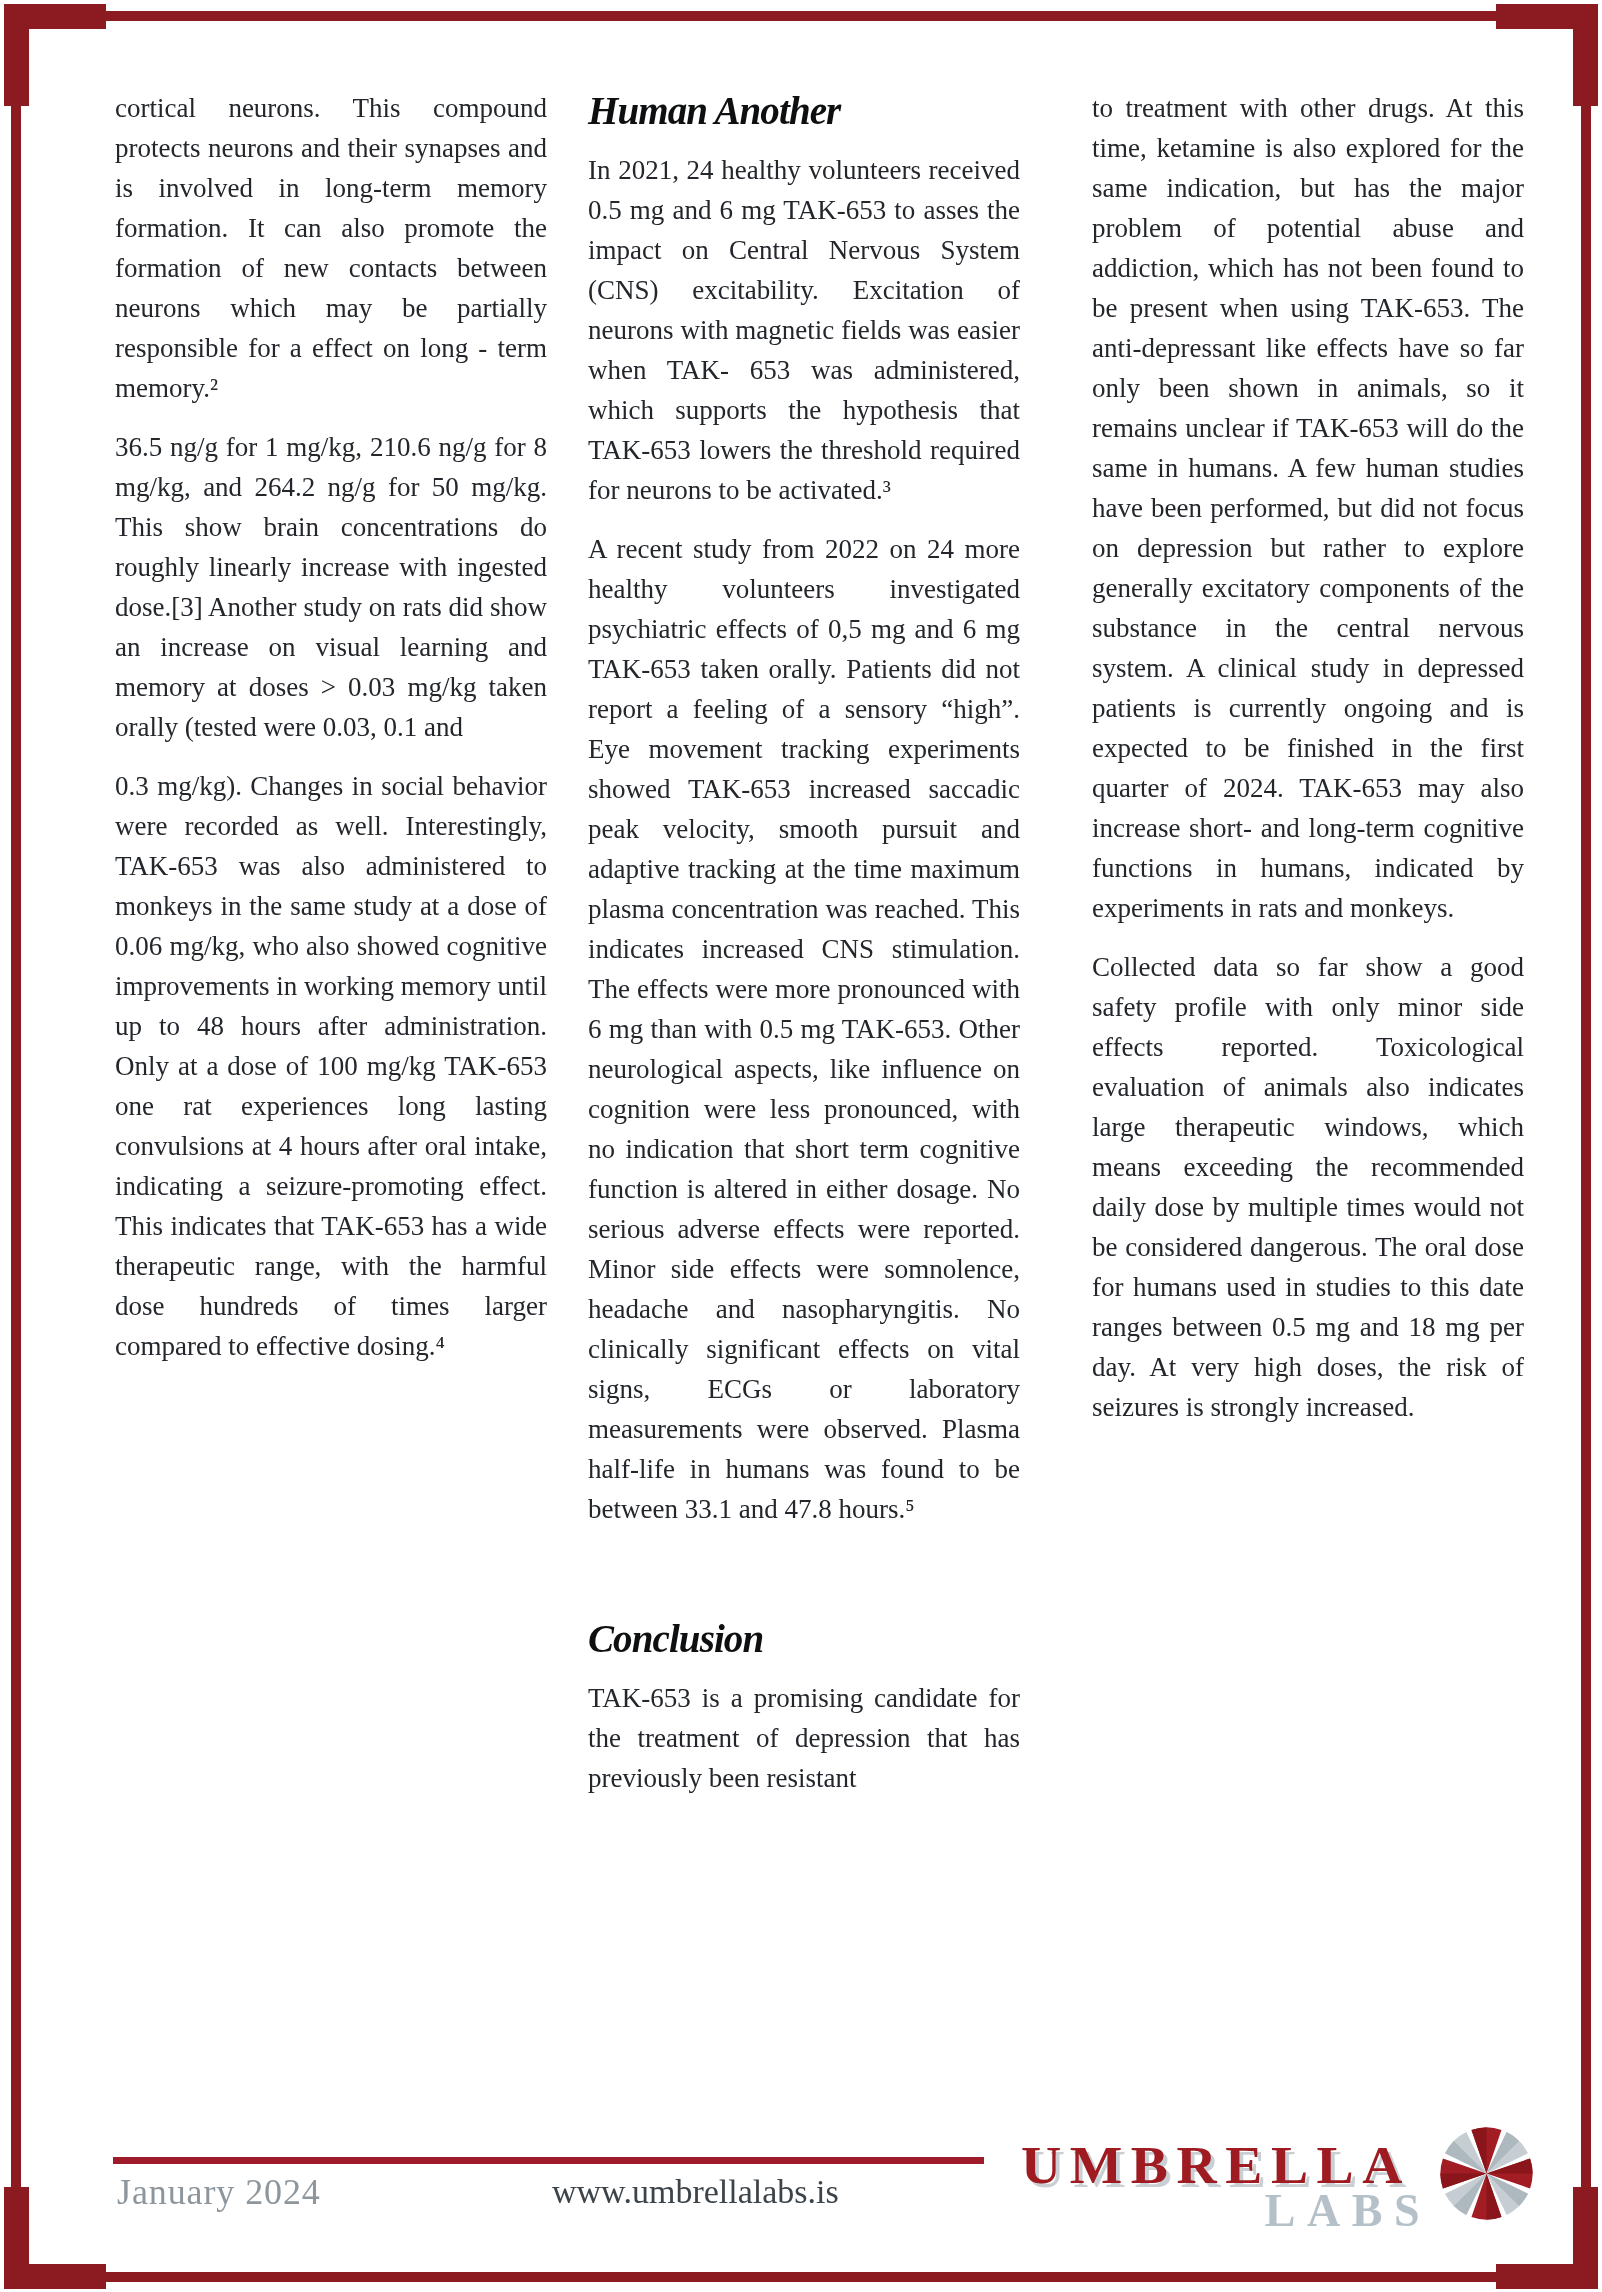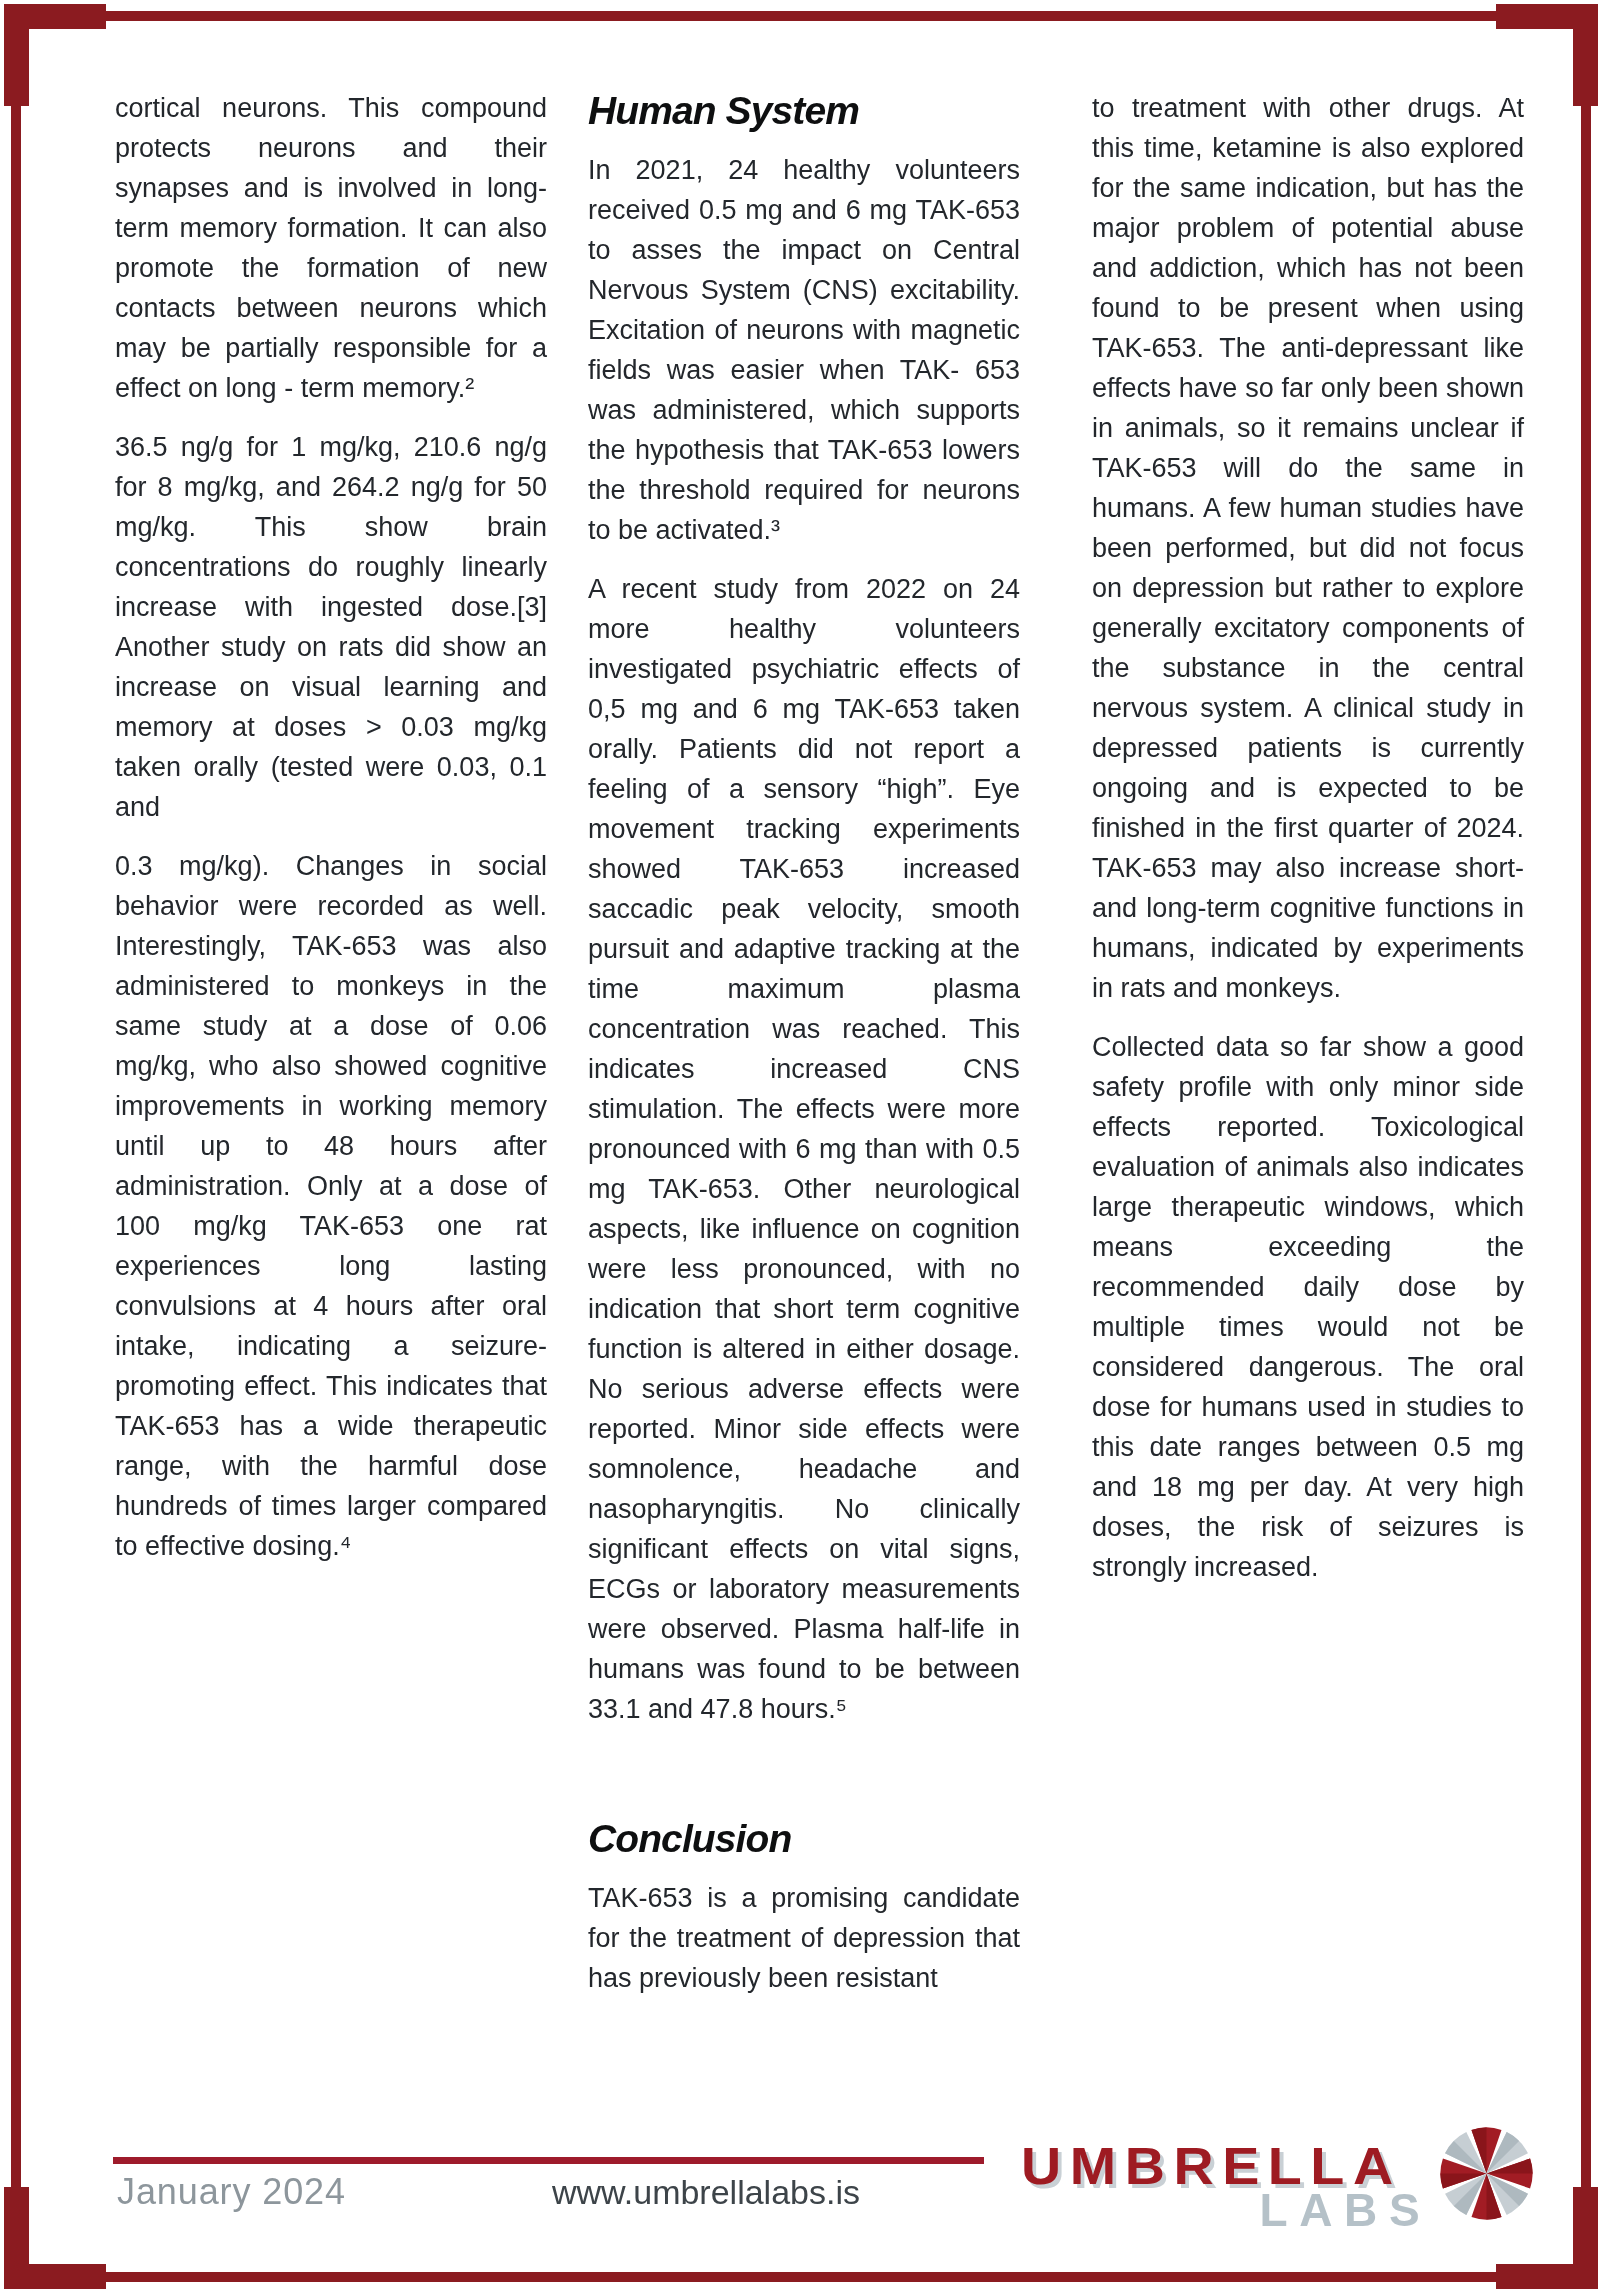--- a/index.html
+++ b/index.html
@@ -1,20 +1,20 @@
 <!DOCTYPE html>
 <html style="font-size:14.3px"><head>
 <meta charset="utf-8">
 <style>
   html,body{margin:0;padding:0;background:#ffffff;}
   .page{
     position:relative;
     width:1602px;height:2293px;
     background:#ffffff;
-    font-family:Liberation Sans, sans-serif;
+    font-family:Liberation Serif, serif;
     color:#23272c;
     overflow:hidden;
   }
   
   .frame-line{
     position:absolute;left:10.7px;top:10.7px;right:10.7px;bottom:10.7px;
     border:10.7px solid #8b1b20;
     pointer-events:none;
   }
   .corner{position:absolute;width:77px;height:77px;border:0 solid #8b1b20;pointer-events:none;}
@@ -84,21 +84,21 @@
   <div class="corner bl"></div>
   <div class="corner br"></div>
 
   <div class="col col-left">
     <p>cortical neurons. This compound protects neurons and their synapses and is involved in long-term memory formation. It can also promote the formation of new contacts between neurons which may be partially responsible for a effect on long - term memory.²</p>
     <p>36.5 ng/g for 1 mg/kg, 210.6 ng/g for 8 mg/kg, and 264.2 ng/g for 50 mg/kg. This show brain concentrations do roughly linearly increase with ingested dose.[3] Another study on rats did show an increase on visual learning and memory at doses &gt; 0.03 mg/kg taken orally (tested were 0.03, 0.1 and</p>
     <p>0.3 mg/kg). Changes in social behavior were recorded as well. Interestingly, TAK-653 was also administered to monkeys in the same study at a dose of 0.06 mg/kg, who also showed cognitive improvements in working memory until up to 48 hours after administration. Only at a dose of 100 mg/kg TAK-653 one rat experiences long lasting convulsions at 4 hours after oral intake, indicating a seizure-promoting effect. This indicates that TAK-653 has a wide therapeutic range, with the harmful dose hundreds of times larger compared to effective dosing.⁴</p>
   </div>
 
   <div class="col col-mid">
-    <h2 class="section">Human System</h2>
+    <h2 class="section">Human Another</h2>
     <p>In 2021, 24 healthy volunteers received 0.5 mg and 6 mg TAK-653 to asses the impact on Central Nervous System (CNS) excitability. Excitation of neurons with magnetic fields was easier when TAK- 653 was administered, which supports the hypothesis that TAK-653 lowers the threshold required for neurons to be activated.³</p>
     <p>A recent study from 2022 on 24 more healthy volunteers investigated psychiatric effects of 0,5 mg and 6 mg TAK-653 taken orally. Patients did not report a feeling of a sensory “high”. Eye movement tracking experiments showed TAK-653 increased saccadic peak velocity, smooth pursuit and adaptive tracking at the time maximum plasma concentration was reached. This indicates increased CNS stimulation. The effects were more pronounced with 6 mg than with 0.5 mg TAK-653. Other neurological aspects, like influence on cognition were less pronounced, with no indication that short term cognitive function is altered in either dosage. No serious adverse effects were reported. Minor side effects were somnolence, headache and nasopharyngitis. No clinically significant effects on vital signs, ECGs or laboratory measurements were observed. Plasma half-life in humans was found to be between 33.1 and 47.8 hours.⁵</p>
     <h2 class="section conclusion">Conclusion</h2>
     <p>TAK-653 is a promising candidate for the treatment of depression that has previously been resistant</p>
   </div>
 
   <div class="col col-right">
     <p>to treatment with other drugs. At this time, ketamine is also explored for the same indication, but has the major problem of potential abuse and addiction, which has not been found to be present when using TAK-653. The anti-depressant like effects have so far only been shown in animals, so it remains unclear if TAK-653 will do the same in humans. A few human studies have been performed, but did not focus on depression but rather to explore generally excitatory components of the substance in the central nervous system. A clinical study in depressed patients is currently ongoing and is expected to be finished in the first quarter of 2024. TAK-653 may also increase short- and long-term cognitive functions in humans, indicated by experiments in rats and monkeys.</p>
     <p>Collected data so far show a good safety profile with only minor side effects reported. Toxicological evaluation of animals also indicates large therapeutic windows, which means exceeding the recommended daily dose by multiple times would not be considered dangerous. The oral dose for humans used in studies to this date ranges between 0.5 mg and 18 mg per day. At very high doses, the risk of seizures is strongly increased.</p>
   </div>

